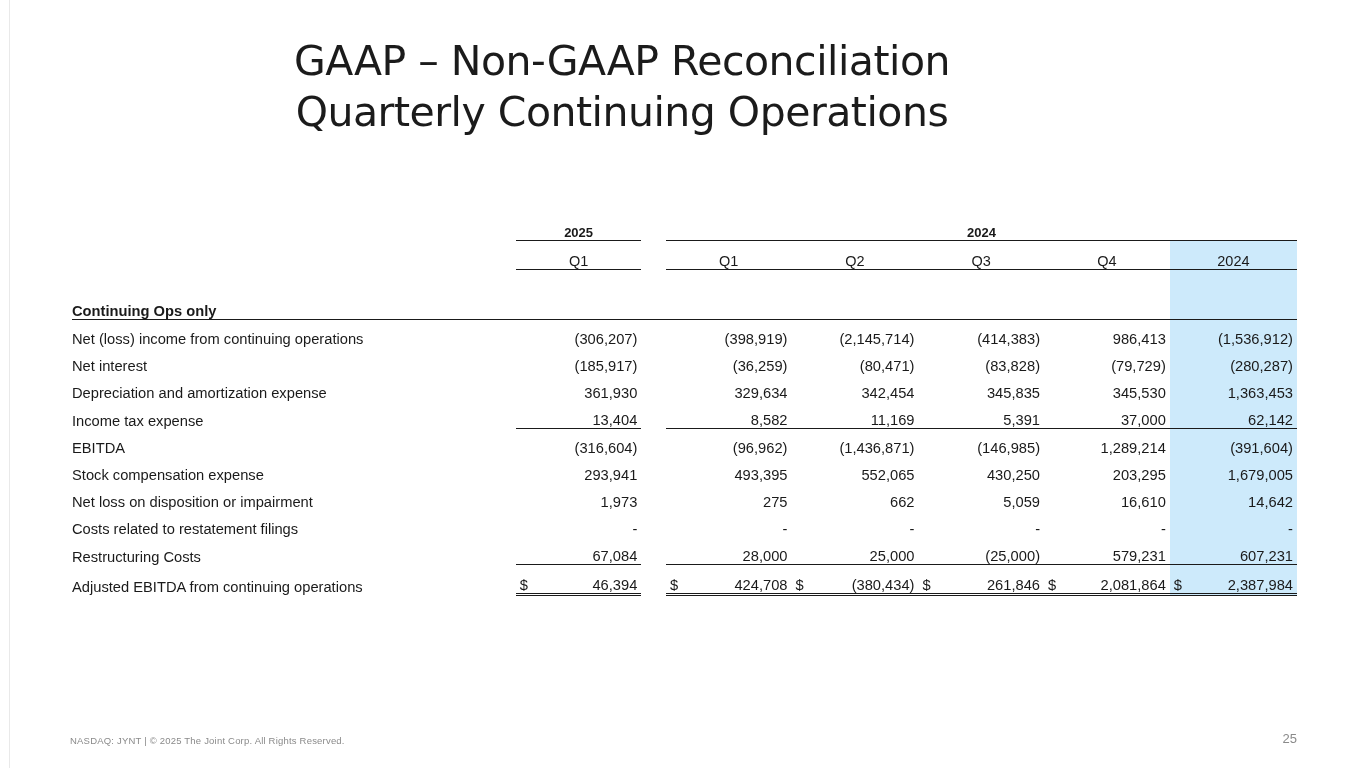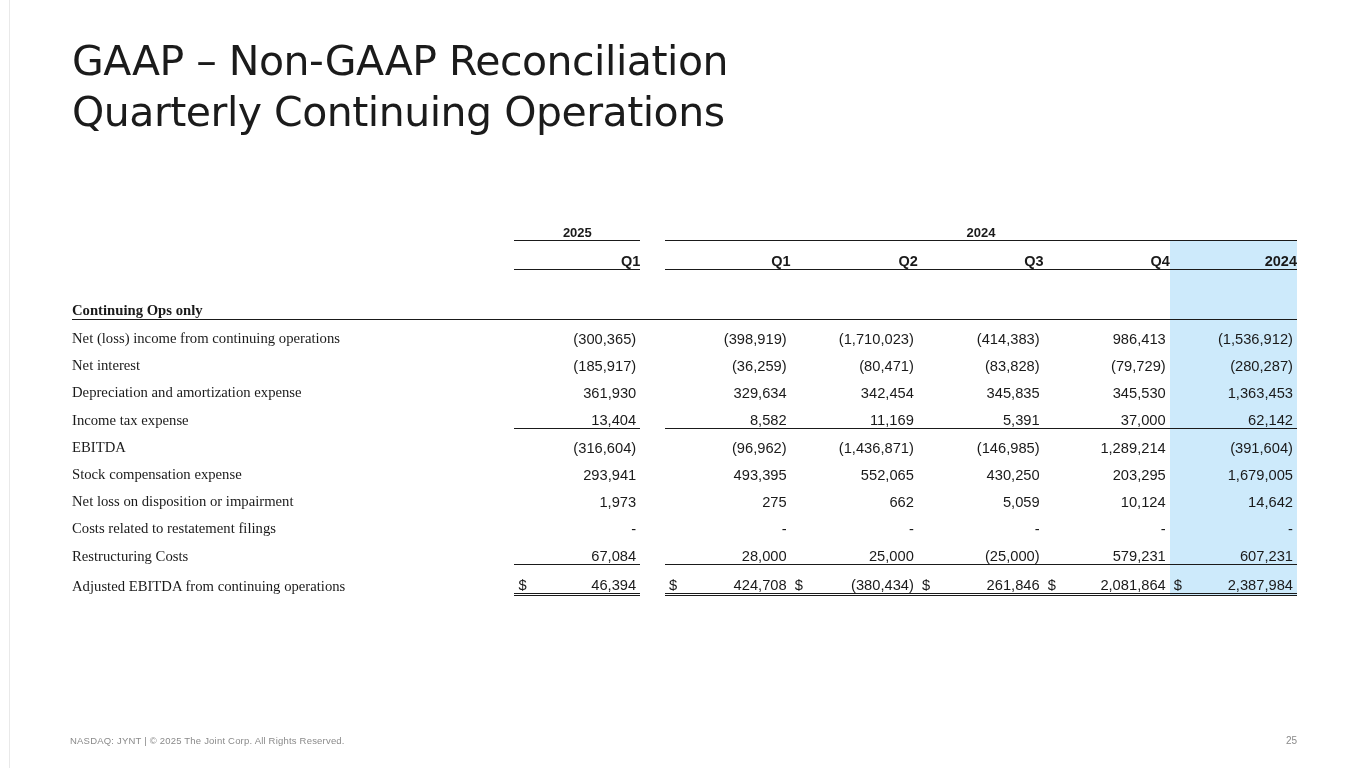--- a/index.html
+++ b/index.html
@@ -28,20 +28,21 @@
     width: 9px;
     height: 768px;
     background: #ffffff;
     border-right: 1px solid #e9e9e9;
   }
   .title-block {
     position: absolute;
     left: 72px;
     top: 36px;
     width: 1100px;
+    text-align: center;
   }
   .title-line {
     font-family: "DejaVu Sans", sans-serif;
     font-weight: 400;
     font-size: 41px;
     line-height: 51px;
     letter-spacing: -0.5px;
     color: #1b1b1b;
     white-space: nowrap;
   }
@@ -63,27 +64,27 @@
     padding: 0;
     vertical-align: bottom;
     white-space: nowrap;
   }
   .col-label { width: 465px; text-align: left; }
   .col-num   { width: 112px; text-align: right; }
   .col-cur   { width: 20px;  text-align: left; }
   .col-gap   { width: 28px; }
 
   .r-head-year td { height: 28px; font-weight: bold; text-align: center; font-size: 13px; padding-bottom: 2px;}
-  .r-head-q   td { height: 28px; font-weight: bold; text-align: right; font-size: 14.5px; padding-bottom: 3px;}
+  .r-head-q   td { height: 28px; font-weight: normal; text-align: center; font-size: 14.5px; padding-bottom: 3px;}
 
   .rule-year { border-bottom: 1.5px solid #1a1a1a; }
   .rule-q    { border-bottom: 1.5px solid #1a1a1a; }
 
   .row td { height: 27px; font-size: 14.7px; }
-  .row .lbl { text-align: left; padding-left: 0; font-family: Liberation Serif, serif; }
+  .row .lbl { text-align: left; padding-left: 0; }
   .row .num { text-align: right; padding-right: 4px; }
   .row .cur { text-align: left; padding-left: 4px; }
 
   .bold { font-weight: bold; }
 
   .hl { background: #cdeafb; }
 
   .topline td { border-top: 1.2px solid #1a1a1a; }
   .under-single td { border-bottom: 1.2px solid #1a1a1a; }
 
@@ -97,21 +98,21 @@
     left: 70px;
     bottom: 22px;
     font-size: 9.5px;
     color: #8a8a8a;
     letter-spacing: 0.2px;
   }
   .footer-right {
     position: absolute;
     right: 68px;
     bottom: 22px;
-    font-size: 10px;
+    font-size: 13px;
     color: #8a8a8a;
     text-align: right;
   }
   .spacer-row td { height: 22px; }
 </style>
 </head>
 <body>
 
 <div class="slide">
 
@@ -178,26 +179,26 @@
         <td colspan="2"></td>
         <td colspan="2"></td>
         <td colspan="2"></td>
         <td colspan="2"></td>
         <td class="hl" colspan="2"></td>
       </tr>
 
       <tr class="row topline">
         <td class="lbl">Net (loss) income from continuing operations</td>
         <td class="cur"></td>
-        <td class="num">(300,365)</td>
+        <td class="num">(306,207)</td>
         <td></td>
         <td class="cur"></td>
         <td class="num">(398,919)</td>
         <td class="cur"></td>
-        <td class="num">(1,710,023)</td>
+        <td class="num">(2,145,714)</td>
         <td class="cur"></td>
         <td class="num">(414,383)</td>
         <td class="cur"></td>
         <td class="num">986,413</td>
         <td class="cur hl"></td>
         <td class="num hl">(1,536,912)</td>
       </tr>
 
       <tr class="row">
         <td class="lbl">Net interest</td>
@@ -290,21 +291,21 @@
         <td class="cur"></td>
         <td class="num">1,973</td>
         <td></td>
         <td class="cur"></td>
         <td class="num">275</td>
         <td class="cur"></td>
         <td class="num">662</td>
         <td class="cur"></td>
         <td class="num">5,059</td>
         <td class="cur"></td>
-        <td class="num">10,124</td>
+        <td class="num">16,610</td>
         <td class="cur hl"></td>
         <td class="num hl">14,642</td>
       </tr>
 
       <tr class="row">
         <td class="lbl">Costs related to restatement filings</td>
         <td class="cur"></td>
         <td class="num">-</td>
         <td></td>
         <td class="cur"></td>

